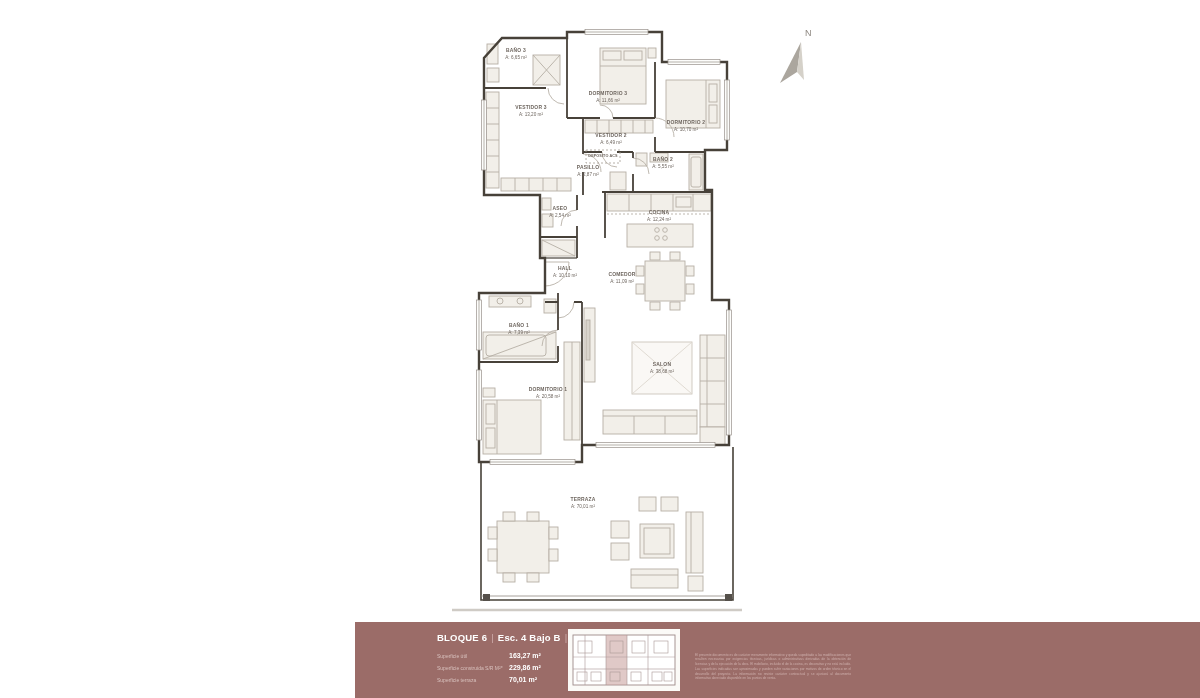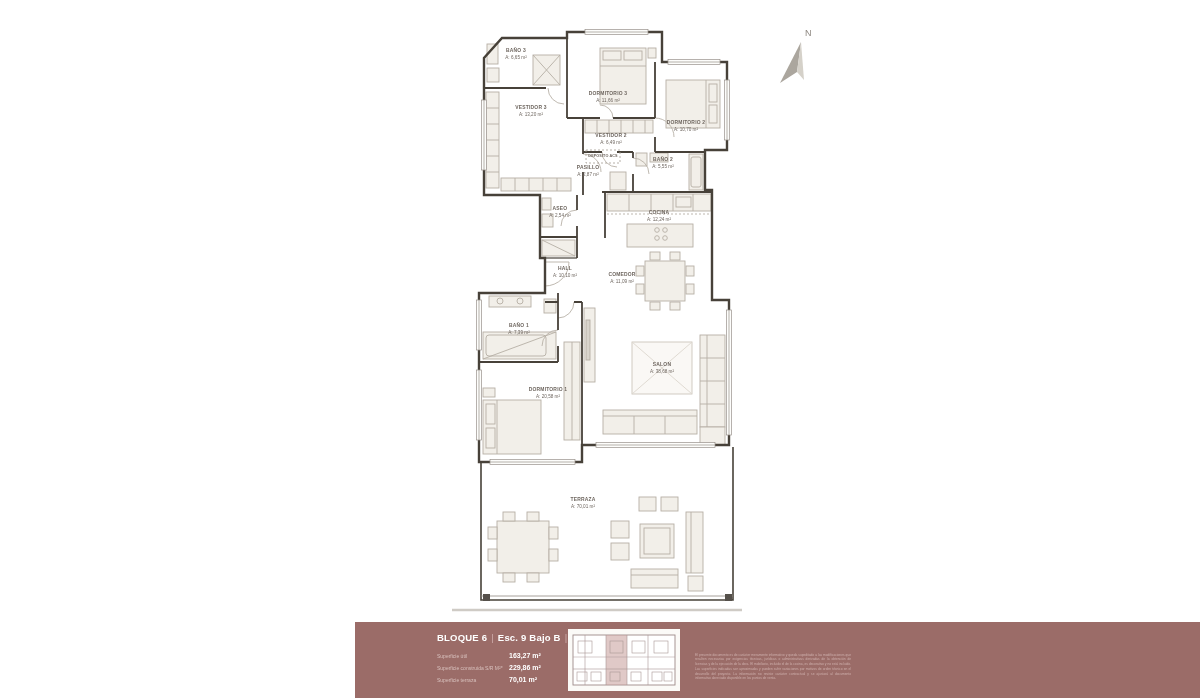--- a/index.html
+++ b/index.html
@@ -307,21 +307,21 @@
     <div class="rname">SALON</div>
     <div class="rarea">A: 38,68 m²</div>
   </div>
   <div class="room-label" style="left:583px;top:503px">
     <div class="rname">TERRAZA</div>
     <div class="rarea">A: 70,01 m²</div>
   </div>
 
   <div class="footer">
     <div class="f-title">
-      <span>BLOQUE 6</span><span class="sep">|</span><span>Esc. 9 Bajo B</span><span class="sep">|</span><span class="scale">escala 1:75</span>
+      <span>BLOQUE 6</span><span class="sep">|</span><span>Esc. 4 Bajo B</span><span class="sep">|</span><span class="scale">escala 1:75</span>
     </div>
 
     <div class="f-specs">
       <div class="spec-row">
         <span class="spec-label">Superficie útil</span>
         <span class="spec-value">163,27 m²</span>
       </div>
       <div class="spec-row">
         <span class="spec-label">Superficie construida S/R M²*</span>
         <span class="spec-value">229,86 m²</span>

